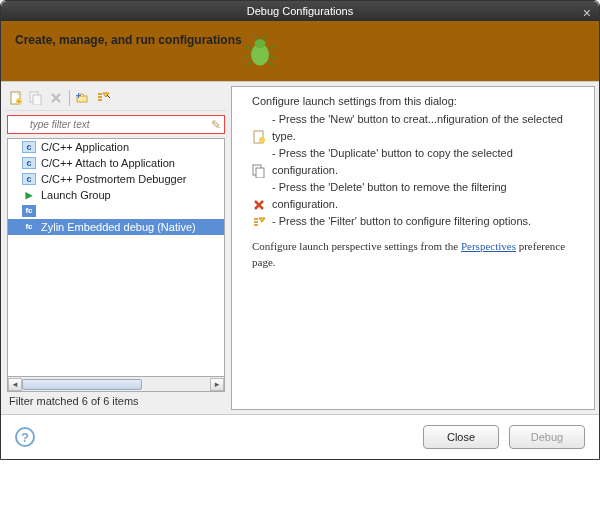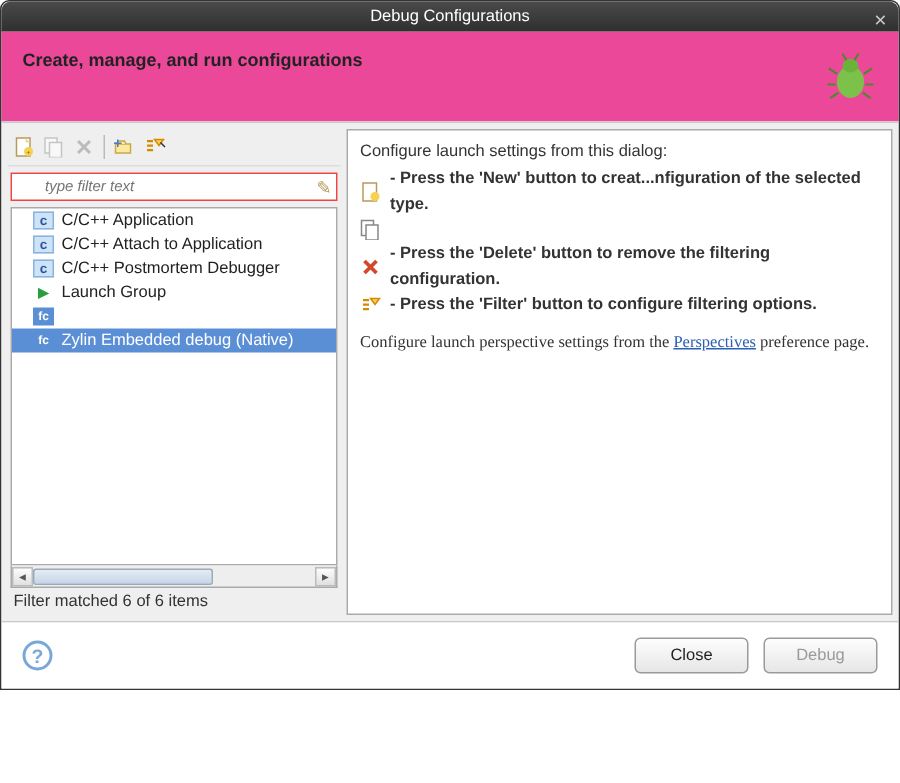--- a/index.html
+++ b/index.html
@@ -1,19 +1,19 @@
 <!DOCTYPE html>
 <html><head>
 <meta charset="utf-8">
 <style>
 * { box-sizing: border-box; margin: 0; padding: 0; }
 body { font-family: Arial, sans-serif; font-size: 11px; background: #fff; width: 600px; height: 522px; overflow: hidden; }
 .titlebar { background: linear-gradient(#4a4a4a, #2f2f2f); color: #fff; height: 24px; display: flex; align-items: center; justify-content: center; position: relative; border-radius: 6px 6px 0 0; }
 .titlebar .close { position: absolute; right: 8px; top: 4px; color: #ccc; font-size: 14px; cursor: default; }
-.header { padding: 12px 14px; background: #ec4899; display: flex; align-items: flex-start; justify-content: space-between; }
+.header { padding: 12px 14px; background: #a16207; display: flex; align-items: flex-start; }
 .header h1 { font-size: 12px; font-weight: bold; color: #222; }
 .bug-icon { width: 36px; height: 36px; }
 .main { display: flex; border-top: 1px solid #c8c8c8; border-bottom: 1px solid #c8c8c8; height: 400px; background: #efefef; padding: 4px; gap: 4px; }
 .left-pane { width: 222px; display: flex; flex-direction: column; background: #efefef; }
 .toolbar { display: flex; align-items: center; gap: 2px; padding: 3px 2px; border-bottom: 1px solid #ddd; }
 .tb-btn { width: 18px; height: 18px; display: flex; align-items: center; justify-content: center; background: transparent; border: none; opacity: 0.6; }
 .tb-btn.enabled { opacity: 1; }
 .tb-sep { width: 1px; height: 16px; background: #bbb; margin: 0 2px; }
 .filter-box { margin: 4px 2px; position: relative; }
 .filter-input { width: 100%; padding: 3px 18px 3px 22px; border: 1px solid #ef4444; background: #fff; color: #888; font-style: italic; font-size: 10px; }
@@ -23,23 +23,23 @@
 .tree-item.selected { background: #5a8fd6; color: #fff; }
 .tree-icon { width: 14px; height: 12px; display: inline-flex; align-items: center; justify-content: center; font-size: 9px; font-weight: bold; }
 .ic-c { background: #cfe3f7; color: #2a5a9e; border: 1px solid #89b4e0; }
 .ic-play { color: #2a9e3f; }
 .ic-fc { background: #5a8fd6; color: #fff; font-size: 8px; padding: 0 1px; }
 .scroll-track { display: flex; align-items: center; margin: 0 2px; border: 1px solid #aaa; border-top: none; background: #eee; height: 15px; }
 .scroll-arrow { width: 14px; height: 13px; display: flex; align-items: center; justify-content: center; font-size: 9px; color: #555; border: 1px solid #bbb; background: linear-gradient(#fdfdfd,#e0e0e0); }
 .scroll-thumb { height: 11px; width: 120px; margin-left: 0; background: linear-gradient(#e5ecf5,#c5d5e8); border: 1px solid #9ab; border-radius: 2px; }
 .scroll-mid { flex: 1; }
 .filter-status { padding: 3px 4px; color: #333; font-size: 11px; }
-.right-pane { flex: 1; background: #fff; border: 1px solid #aaa; padding: 6px 8px; color: #333; line-height: 1.5; overflow: hidden; }
+.right-pane { flex: 1; background: #fff; border: 1px solid #aaa; padding: 6px 20px; color: #333; line-height: 1.5; overflow: hidden; }
 .right-pane p { margin-bottom: 2px; font-size: 11px; }
-.hint { display: flex; align-items: center; gap: 6px; margin: 1px 0; font-weight: bold; }
+.hint { display: flex; align-items: flex-end; gap: 6px; margin: 1px 0; }
 .hint-icon { width: 14px; height: 14px; flex-shrink: 0; display: flex; align-items: center; justify-content: center; font-size: 10px; margin-top: 1px; }
 .hint-text { font-size: 11px; }
 .right-pane .sub { margin-left: 22px; }
 .persp { margin-top: 8px; font-family: Liberation Serif, serif; }
 .link { color: #2a5fb3; text-decoration: underline; }
 .footer { display: flex; align-items: center; justify-content: flex-end; padding: 10px 14px; gap: 10px; background: #fff; }
 .help { margin-right: auto; width: 20px; height: 20px; border: 2px solid #79a8d8; border-radius: 50%; color: #79a8d8; display: flex; align-items: center; justify-content: center; font-weight: bold; font-size: 13px; }
 .btn { min-width: 76px; padding: 5px 14px; background: linear-gradient(#fdfdfd,#e6e6e6); border: 1px solid #9a9a9a; border-radius: 4px; font-size: 11px; color: #222; }
 .btn.disabled { color: #9a9a9a; }
 .outer-border { border: 1px solid #333; border-radius: 6px 6px 0 0; width: 600px; height: 460px; display: flex; flex-direction: column; }
@@ -158,20 +158,21 @@
       </span>
       <span class="hint-text">- Press the 'New' button to creat...nfiguration of the selected type.</span>
     </div>
     <div class="hint">
       <span class="hint-icon">
         <svg width="14" height="14" viewBox="0 0 14 14">
               <rect x="1" y="1" width="8" height="10" fill="#fff" stroke="#888"></rect>
               <rect x="4" y="4" width="8" height="10" fill="#fff" stroke="#888"></rect>
             </svg>
       </span>
+      <span class="hint-text">- Press the 'Duplicate' button to copy the selected configuration.</span>
     </div>
     <div class="hint">
       <span class="hint-icon">
         <svg width="12" height="12" viewBox="0 0 12 12">
               <path d="M2 2 L10 10 M10 2 L2 10" stroke="#d04a2a" stroke-width="2.5"></path>
             </svg>
       </span>
       <span class="hint-text">- Press the 'Delete' button to remove the filtering configuration.</span>
     </div>
     <div class="hint">

